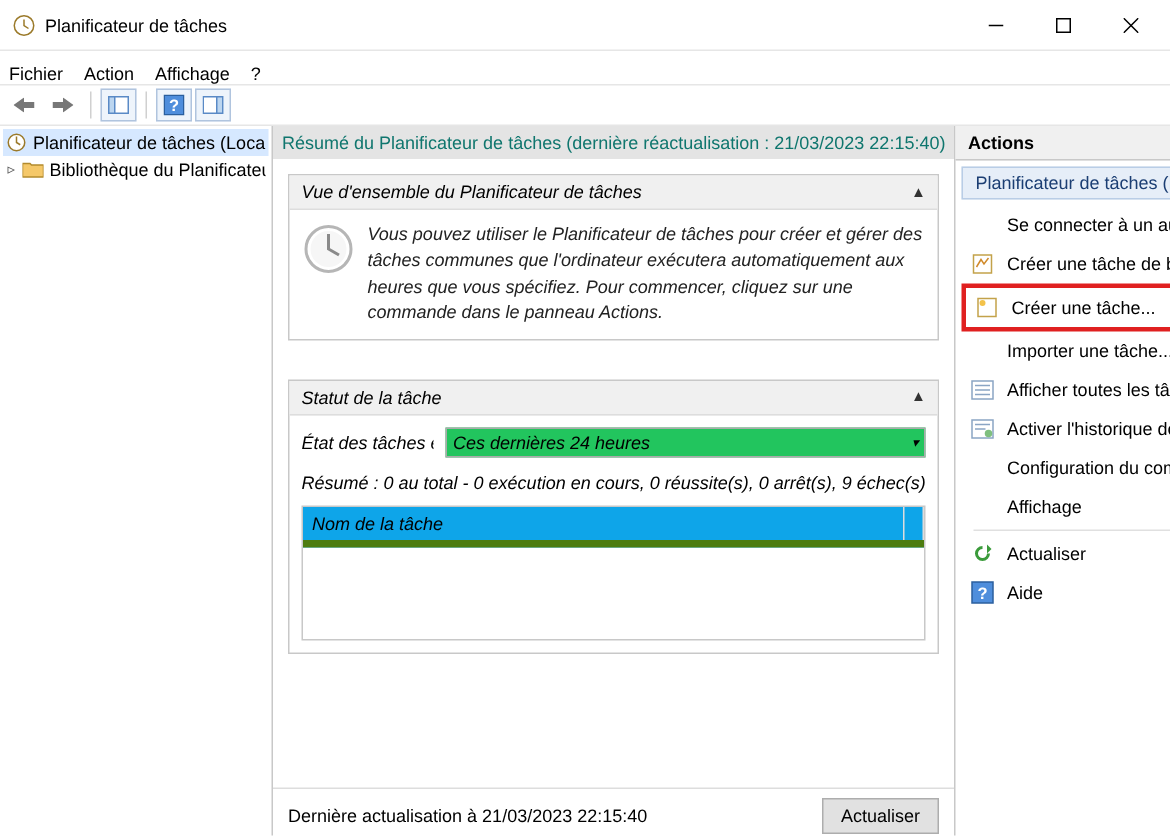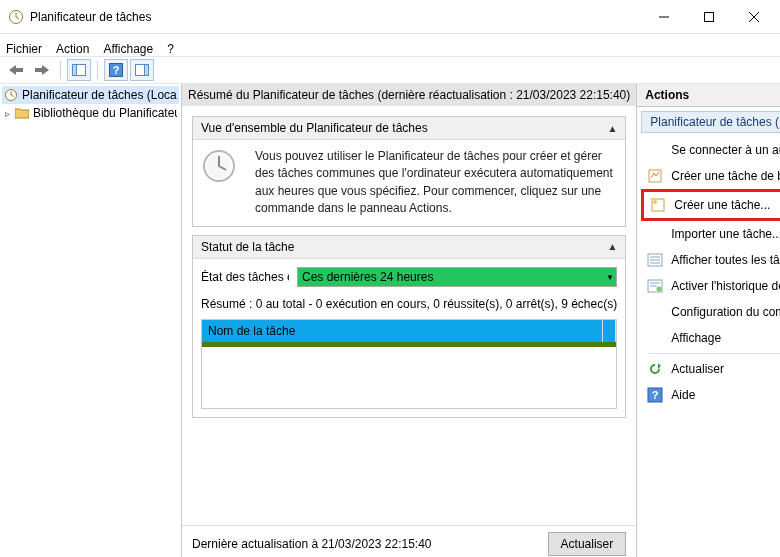--- a/index.html
+++ b/index.html
@@ -19,27 +19,27 @@
 .tbtn.b { border-color: #b0c4de; background: #eef4fb; }
 .vsep { width: 1px; height: 18px; background: #d0d0d0; margin: 0 4px; }
 
 .main { display: flex; height: 477px; }
 .tree { width: 182px; border-right: 1px solid #c8c8c8; padding: 2px; }
 .tree-item { height: 18px; display: flex; align-items: center; gap: 4px; padding: 0 2px; }
 .tree-item.sel { background: #d6e8ff; }
 .expander { width:10px; text-align:center; color:#555; font-size:10px; }
 
 .center { flex: 1; border-right: 1px solid #c8c8c8; display: flex; flex-direction: column; }
-.center-head { background: #e4e4e4; color:#000000; padding: 4px 6px; white-space: nowrap; overflow: hidden; }
+.center-head { background: #e4e4e4; color:#0f766e; padding: 4px 6px; white-space: nowrap; overflow: hidden; }
 .center-body { flex:1; padding: 10px; overflow:hidden; }
-.panel { border:1px solid #c8c8c8; margin-bottom: 8px; }
+.panel { border:1px solid #c8c8c8; margin-bottom: 26px; font-style: italic; }
 .panel-head { background:#f0f0f0; display:flex; align-items:center; justify-content:space-between; padding:4px 8px; border-bottom:1px solid #ddd; }
 .panel-head .caret { font-size:10px; color:#333; }
 .panel-body { padding:8px; }
-.overview { display:flex; gap:18px; line-height:1.45; color:#222; }
+.overview { display:flex; gap:8px; line-height:1.45; color:#222; }
 .select { border:1px solid #aaa; padding:2px 4px; background:#22c55e; flex:1; display:flex; justify-content:space-between; align-items:center; }
 .task-table { border:1px solid #c8c8c8; margin-top:8px; height:90px; }
 .task-table-head { display:flex; background:#0ea5e9; border-bottom:5px solid #4d7c0f; }
 .task-table-head div { padding:4px 6px; border-right:1px solid #ddd; }
 .center-footer { height:36px; border-top:1px solid #ddd; display:flex; align-items:center; justify-content:space-between; padding:0 10px; }
 .btn { border:1px solid #adadad; background:#e1e1e1; padding:4px 12px; font-size:12px; }
 
 .actions { width: 236px; }
 .actions-head { background:#f0f0f0; border-bottom:1px solid #c8c8c8; padding:4px 8px; font-weight:600; }
 .actions-group { background:#e6eef8; border:1px solid #b9cde6; margin:4px; padding:3px 8px; display:flex; justify-content:space-between; align-items:center; color:#1b3e73; }

